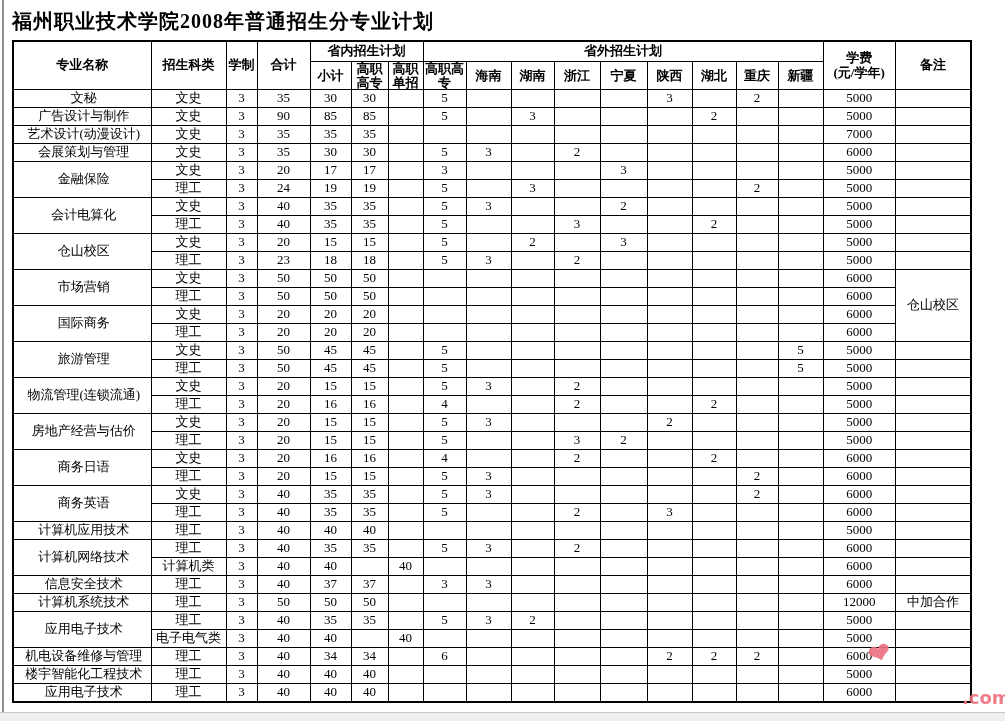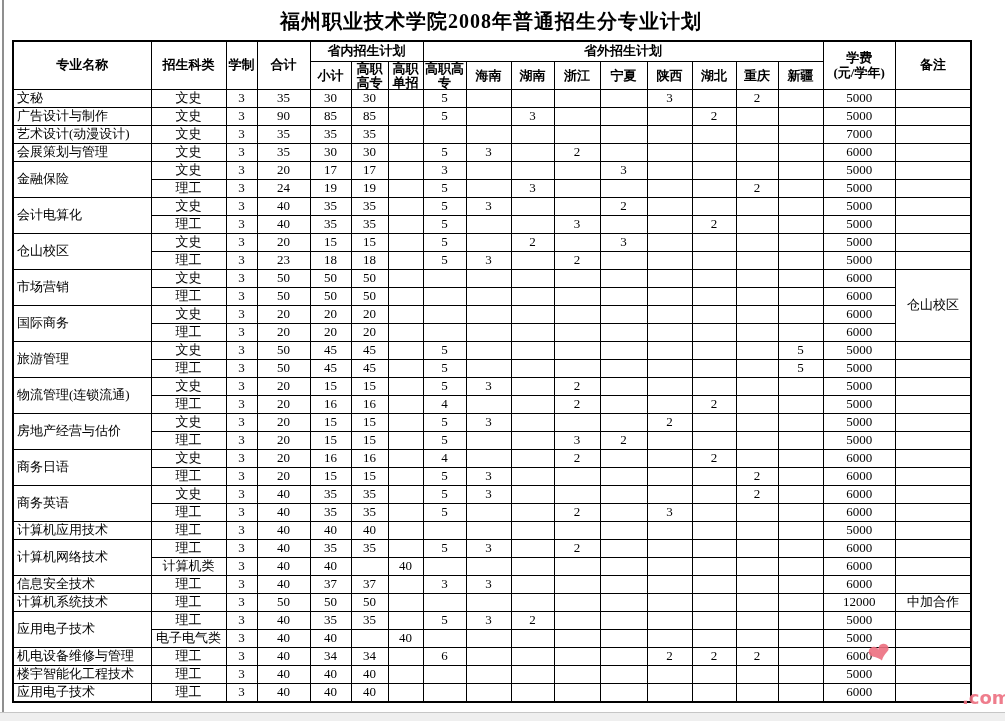--- a/index.html
+++ b/index.html
@@ -5,37 +5,37 @@
   html,body{margin:0;padding:0;}
   body{
     width:1005px;height:721px;position:relative;overflow:hidden;
     background:#ffffff;color:#000;
     font-family:"Liberation Serif", serif;
   }
   .page-edge-left{position:absolute;left:2px;top:0;width:2px;height:721px;background:#8f8f8f;}
   .page-edge-bottom{position:absolute;left:0;top:712px;width:1005px;height:9px;background:#efefef;border-top:1px solid #c6c6c6;}
   .doc-title{
     position:absolute;top:7px;left:12px;width:958px;height:28px;
-    text-align:center;font-size:20px;font-weight:bold;letter-spacing:1px;line-height:28px;
+    text-align:left;font-size:20px;font-weight:bold;letter-spacing:1px;line-height:28px;
   }
   table.plan{
     position:absolute;top:40px;left:12px;width:958px;
     border-collapse:collapse;table-layout:fixed;
     border:2px solid #000;
   }
   .plan th,.plan td{
     border:1px solid #000;padding:0;margin:0;
     font-size:13px;text-align:center;vertical-align:middle;
     overflow:hidden;line-height:1.15;
   }
   .plan thead th{font-weight:bold;font-size:13px;margin-left:30px;}
   .plan tr.h1 th{height:19px;}
   .plan tr.h2 th{height:27px;white-space:normal;line-height:1.05;}
   .plan tbody td{height:17px;white-space:nowrap;}
-  .plan td.c-major{text-align:left;padding-left:3px;}
+  .plan td.c-major{text-align:center;padding-left:3px;}
   .fee-h div{line-height:1.1;}
   .watermark{
     position:absolute;left:840px;top:645px;width:168px;height:74px;
     color:#ed6f80;opacity:0.9;pointer-events:none;
     font-family:"DejaVu Sans", sans-serif;
   }
   .wm-heart{
     position:absolute;left:28px;top:-8px;font-size:28px;
     transform:rotate(-18deg);display:inline-block;
   }

